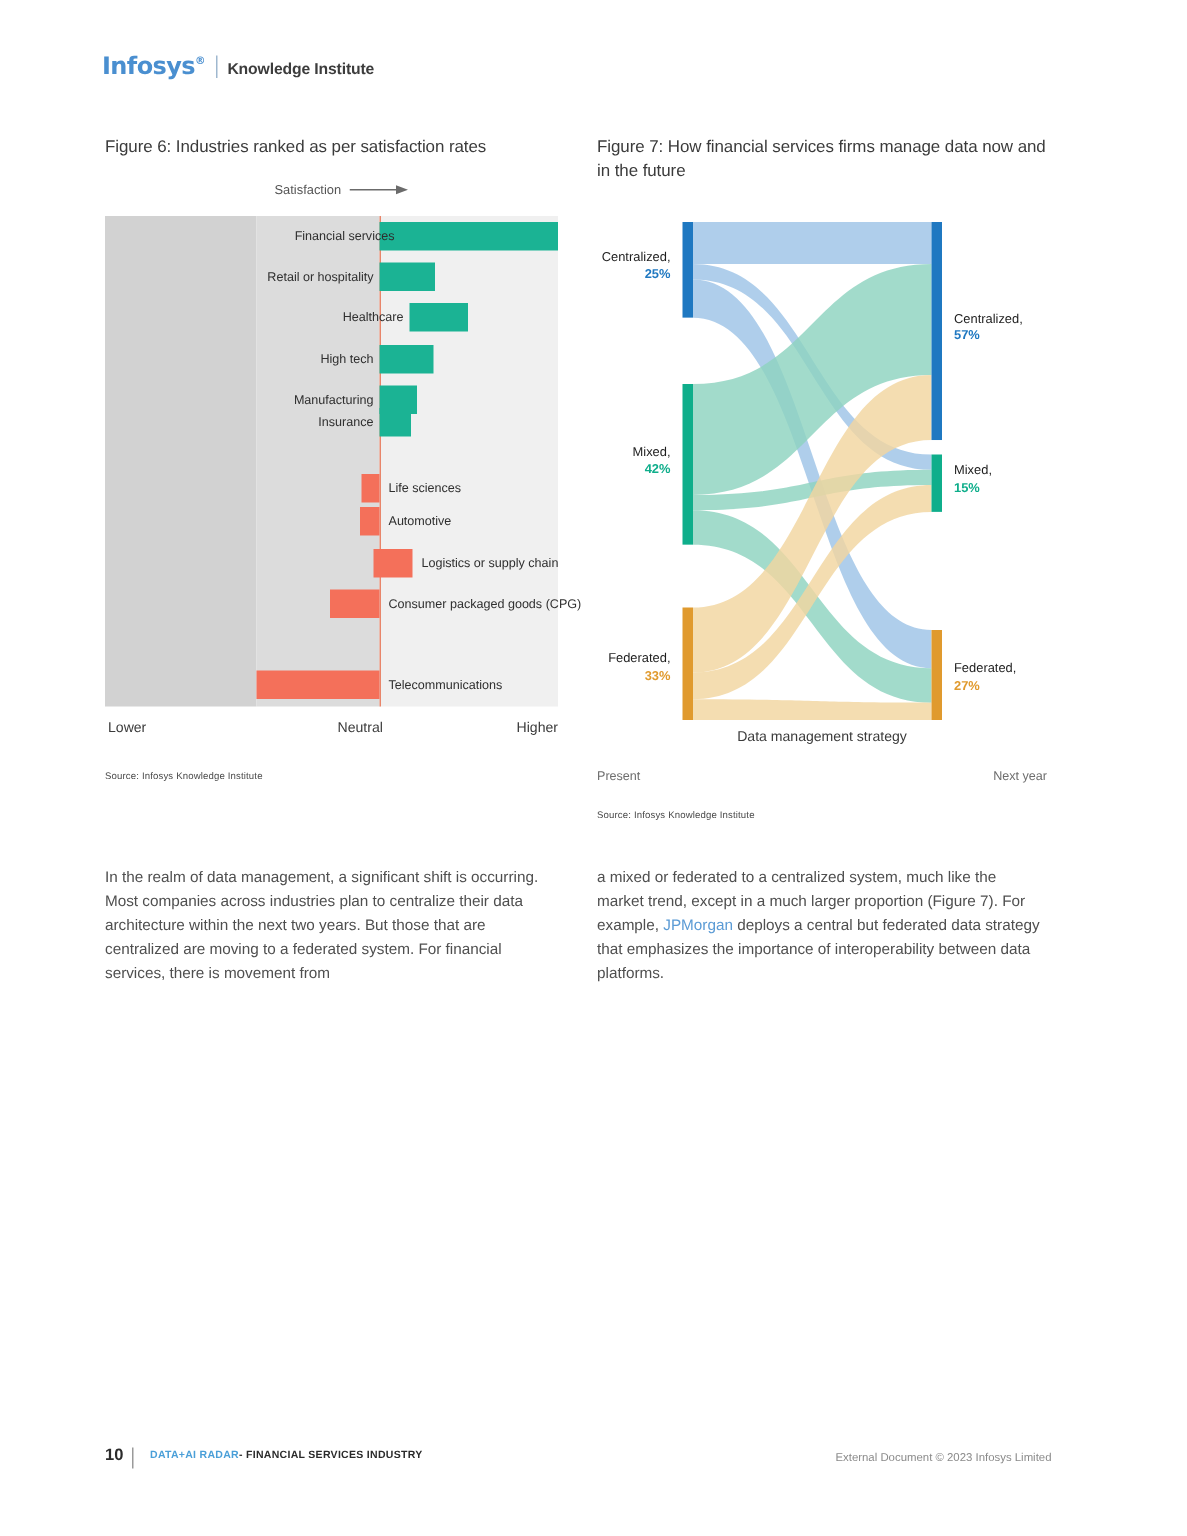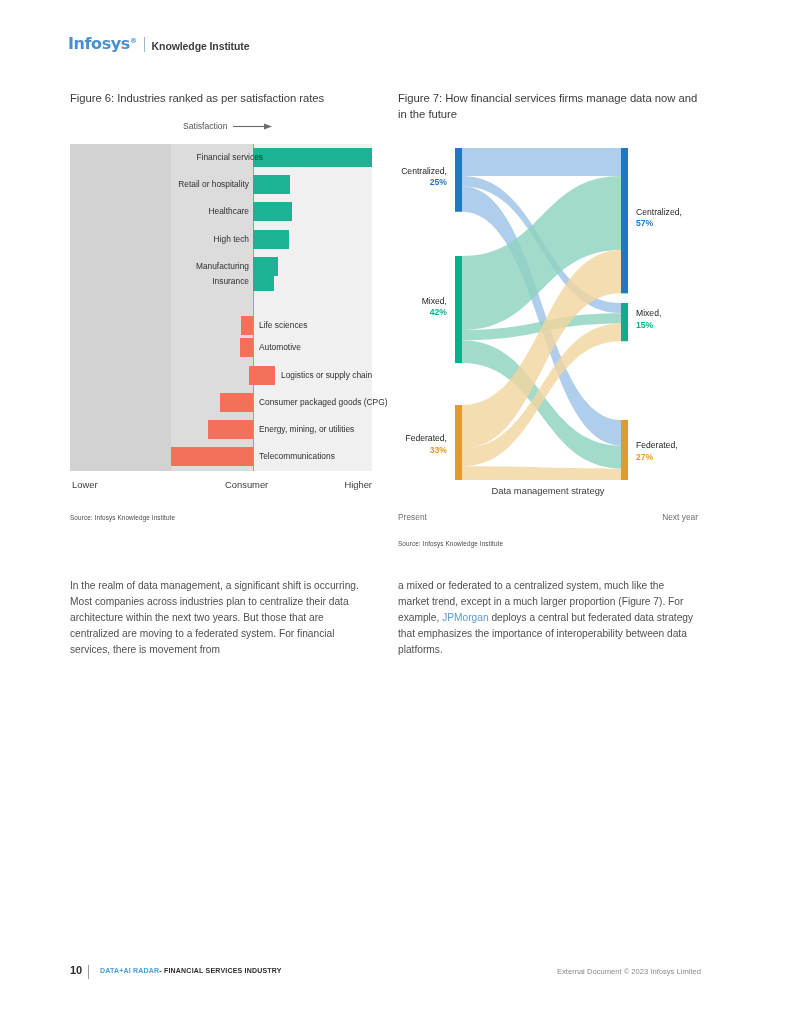--- a/index.html
+++ b/index.html
@@ -293,21 +293,21 @@
       <div class="zeroline"></div>
 
     <div class="bar-row" style="top: 0px; padding-left: 14px;">
           <div class="bar pos" style="width: 119px;"></div>
           <div class="bar-label left-of-zero">Financial services</div>
         </div>
         <div class="bar-row" style="top: 27.2px;">
           <div class="bar pos" style="width: 36.89px;"></div>
           <div class="bar-label left-of-zero">Retail or hospitality</div>
         </div>
-        <div class="bar-row" style="top: 54.4px;">
+        <div class="bar-row" style="top: 54.4px; margin-left: 20px;">
           <div class="bar pos" style="width: 39.27px;"></div>
           <div class="bar-label left-of-zero">Healthcare</div>
         </div>
         <div class="bar-row" style="top: 81.6px;">
           <div class="bar pos" style="width: 35.7px;"></div>
           <div class="bar-label left-of-zero">High tech</div>
         </div>
         <div class="bar-row" style="top: 108.8px;">
           <div class="bar pos" style="width: 24.99px;"></div>
           <div class="bar-label left-of-zero">Manufacturing</div>
@@ -325,33 +325,29 @@
           <div class="bar-label right-of-zero">Automotive</div>
         </div>
         <div class="bar-row" style="top: 217.6px; margin-left: 22px;">
           <div class="bar neg" style="left: 156.82px; width: 26.18px;"></div>
           <div class="bar-label right-of-zero">Logistics or supply chain</div>
         </div>
         <div class="bar-row" style="top: 244.8px;">
           <div class="bar neg" style="left: 149.68px; width: 33.32px;"></div>
           <div class="bar-label right-of-zero">Consumer packaged goods (CPG)</div>
         </div>
-        <div class="bar-row" style="top: 272px;">
-          <div class="bar neg" style="left: 137.78px; width: 45.22px;"></div>
-          <div class="bar-label right-of-zero">Energy, mining, or utilities</div>
-        </div>
         <div class="bar-row" style="top: 299.2px;">
           <div class="bar neg" style="left: 100.89px; width: 82.11px;"></div>
           <div class="bar-label right-of-zero">Telecommunications</div>
         </div>
       </div>
 
     <div class="axis-row">
       <span class="axis-lbl lo">Lower</span>
-      <span class="axis-lbl mid">Consumer</span>
+      <span class="axis-lbl mid">Neutral</span>
       <span class="axis-lbl hi">Higher</span>
     </div>
   </div>
 
   <div class="src" id="fig6-src">Source: Infosys Knowledge Institute</div>
 
   <div class="fig7">
     <svg class="sankey-svg" id="sankey-svg" width="300" height="340" viewBox="0 0 300 340">
         <path d="M64,8 C143.5,8 143.5,8 223,8 L223,36.05 C143.5,36.05 143.5,36.05 64,36.05 Z" fill="#9dc3e6" fill-opacity="0.82"></path>
         <path d="M64,36.05 C143.5,36.05 143.5,163 223,163 L223,173.2 C143.5,173.2 143.5,46.25 64,46.25 Z" fill="#9dc3e6" fill-opacity="0.82"></path>

